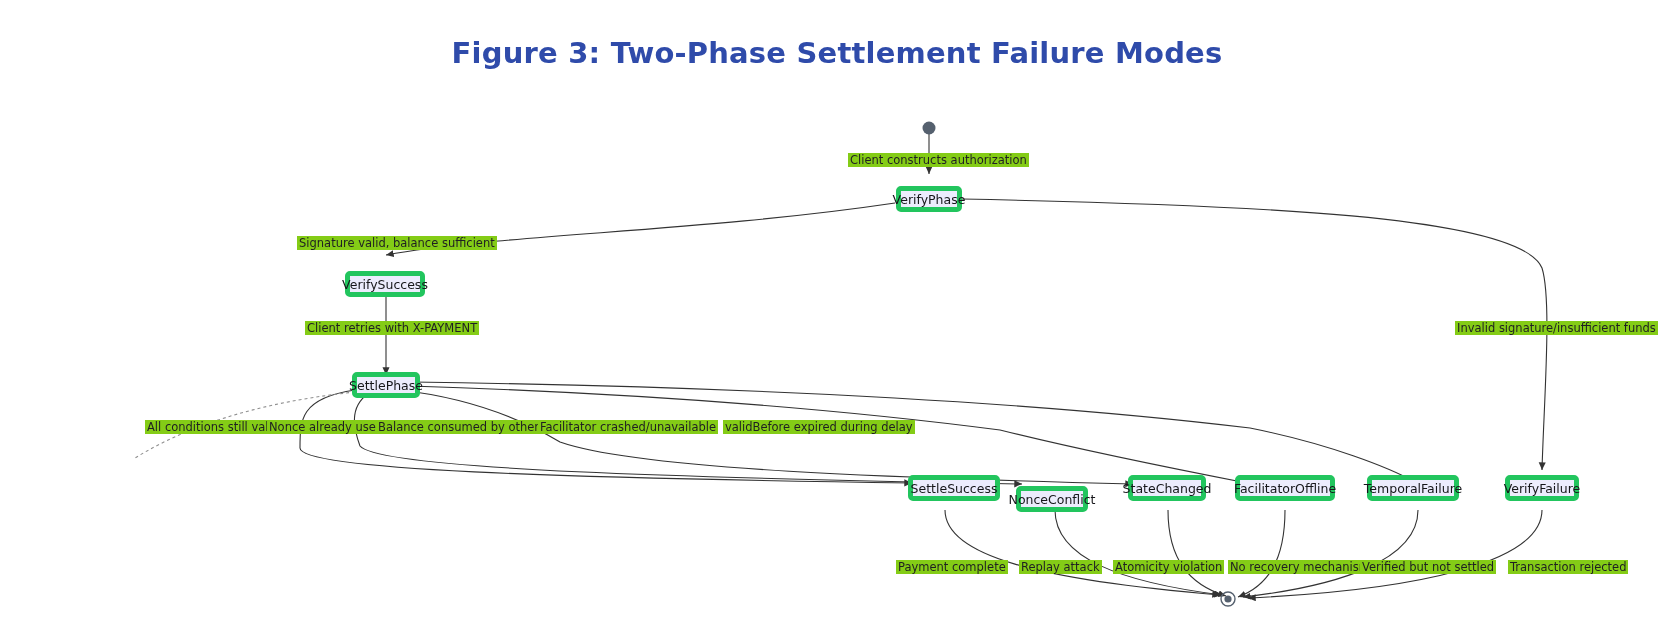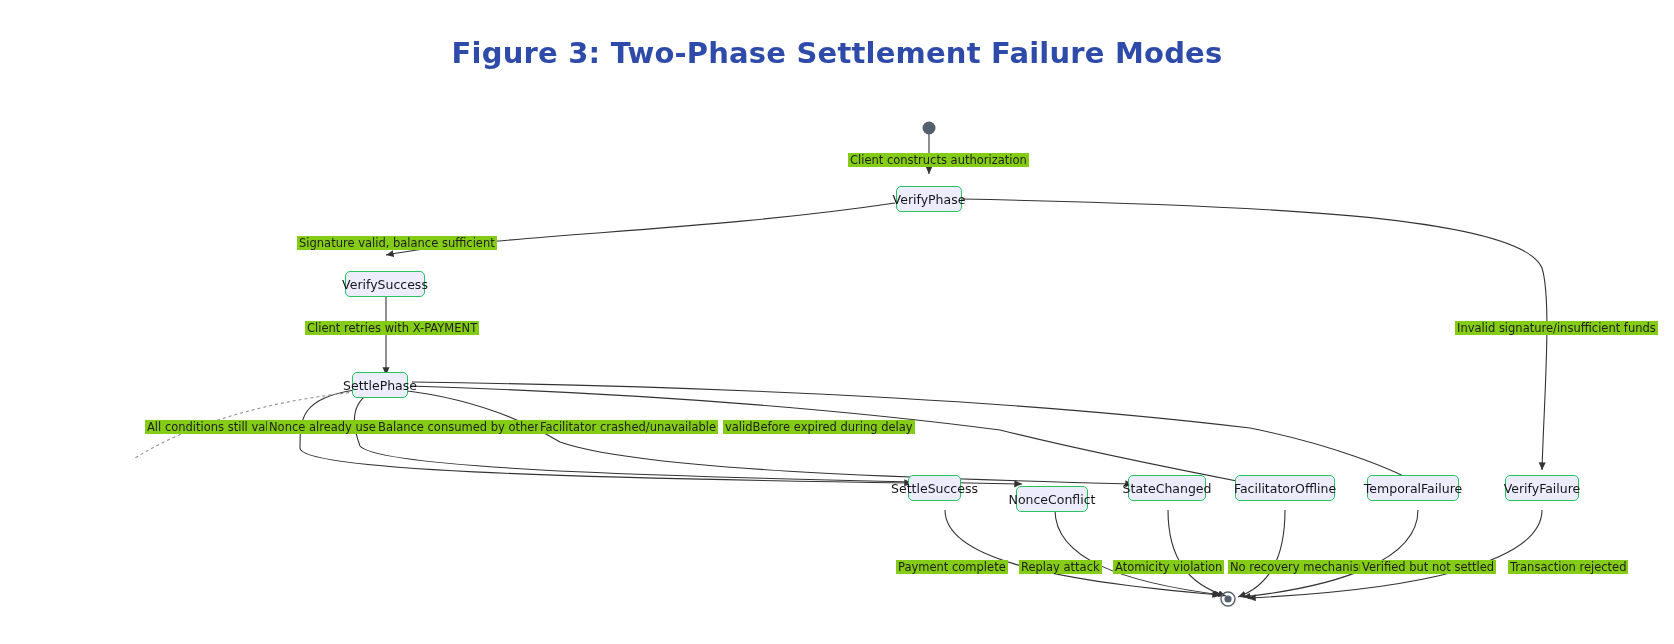--- a/index.html
+++ b/index.html
@@ -12,21 +12,21 @@
   svg#diagram{position:absolute;left:0;top:0;width:1674px;height:644px;}
 
   .title{
     position:absolute;left:0;top:36px;width:1674px;text-align:center;
     font-size:29px;font-weight:bold;color:#2f4baa;letter-spacing:.2px;
     font-family:"DejaVu Sans","Liberation Sans",sans-serif;
   }
 
   .node{
     position:absolute;box-sizing:border-box;
-    background:#ececfd;border:1px solid #22c55e;border-radius:5px;
+    background:#ececfd;border:5px solid #22c55e;border-radius:5px;
     color:#16161a;font-size:12.5px;
     display:flex;align-items:center;justify-content:center;
     height:26px;white-space:nowrap;
   }
 
   .elabel{
     position:absolute;font-size:11.5px;color:#1f1f22;
     background:#84cc16;white-space:nowrap;line-height:14px;
     padding:0 2px;
   }
@@ -83,23 +83,23 @@
     <circle cx="929" cy="128" r="6.5" fill="#55606e"></circle>
 
     <circle cx="1228" cy="599" r="7" fill="none" stroke="#55606e" stroke-width="1.4"></circle>
     <circle cx="1228" cy="599" r="3.6" fill="#55606e"></circle>
   </svg>
 
   <div class="node" style="left:896px;top:186px;width:66px;">VerifyPhase</div>
 
   <div class="node" style="left:345px;top:271px;width:80px;">VerifySuccess</div>
 
-  <div class="node" style="left:352px;top:372px;width:56px;">SettlePhase</div>
+  <div class="node" style="left:352px;top:372px;width:68px;">SettlePhase</div>
 
-  <div class="node" style="left:908px;top:475px;width:53px;">SettleSuccess</div>
+  <div class="node" style="left:908px;top:475px;width:92px;">SettleSuccess</div>
 
   <div class="node" style="left:1016px;top:475px;width:72px;margin-top:11px;">NonceConflict</div>
 
   <div class="node" style="left:1128px;top:475px;width:78px;">StateChanged</div>
 
   <div class="node" style="left:1235px;top:475px;width:100px;">FacilitatorOffline</div>
 
   <div class="node" style="left:1367px;top:475px;width:92px;">TemporalFailure</div>
 
   <div class="node" style="left:1505px;top:475px;width:74px;">VerifyFailure</div>

